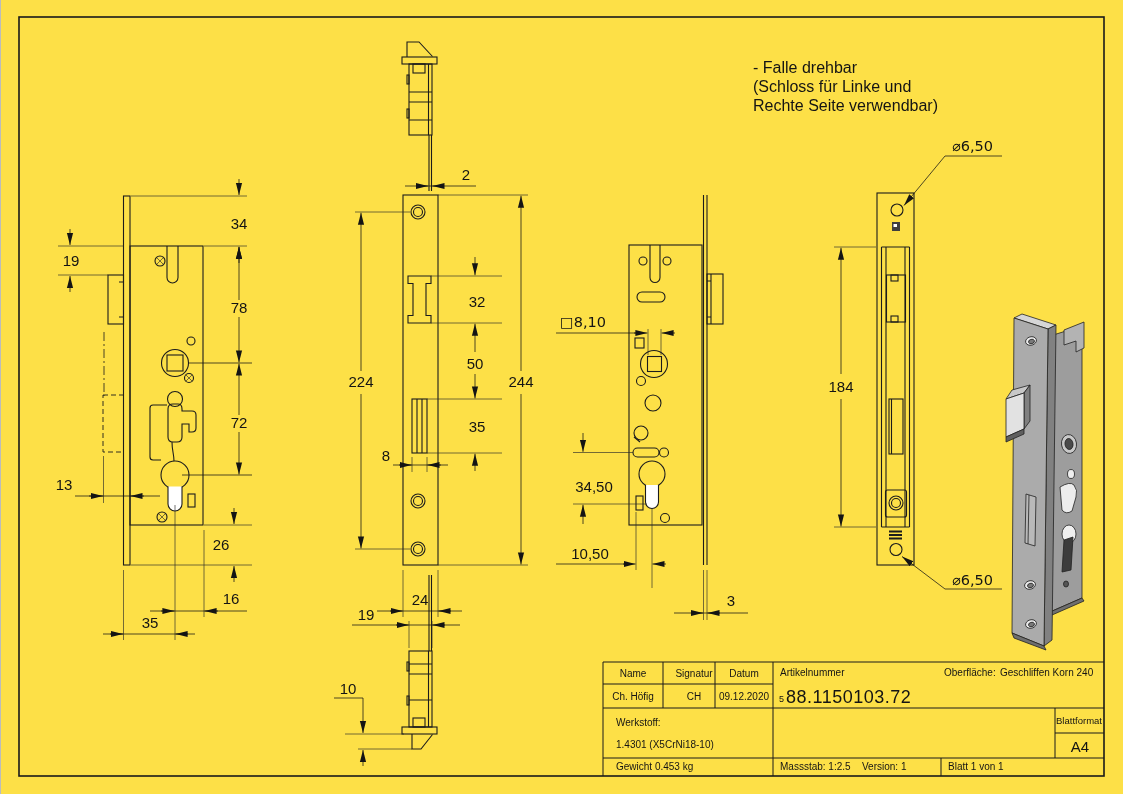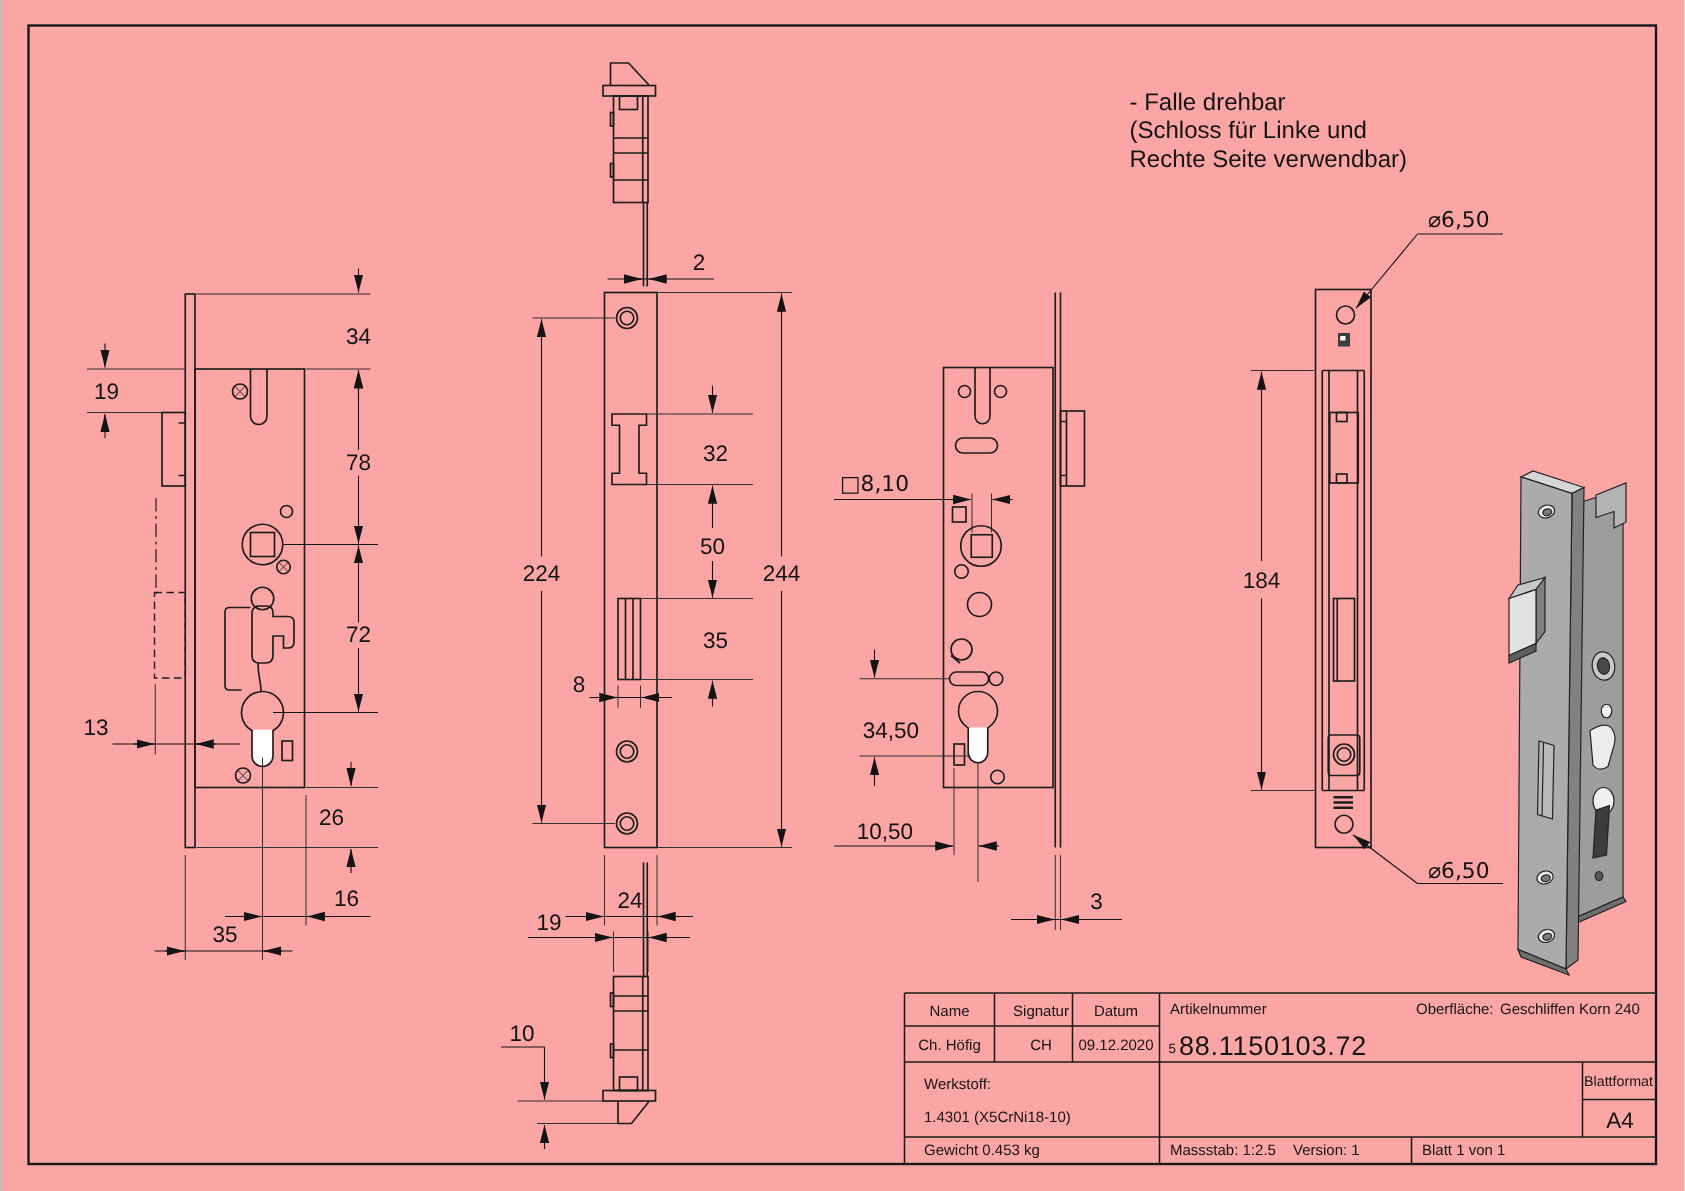--- a/index.html
+++ b/index.html
@@ -1,16 +1,16 @@
 <!DOCTYPE html>
 <html><head>
 <meta charset="utf-8">
 <style>
   html,body{margin:0;padding:0;background:#ffffff;}
-  #sheet{position:relative;width:1123px;height:794px;background:#fca5a5;overflow:hidden;
+  #sheet{position:relative;width:1123px;height:794px;background:#fde047;overflow:hidden;
          font-family:"Liberation Sans",sans-serif;}
   svg{position:absolute;left:0;top:0;}
   
   .ln   {stroke:#1c1c1c;stroke-width:1.1;fill:none;}
   .lnf  {stroke:#1c1c1c;stroke-width:1.1;fill:#ffffff;}
   .thk  {stroke:#1c1c1c;stroke-width:1.8;fill:none;}
   .dln  {stroke:#141414;stroke-width:0.75;fill:none;}
   .thin {stroke:#2a2a2a;stroke-width:0.65;fill:none;}
   .dash {stroke:#1c1c1c;stroke-width:0.9;fill:none;stroke-dasharray:5 3;}
   .ddot {stroke:#1c1c1c;stroke-width:0.8;fill:none;stroke-dasharray:9 3 2 3;}

